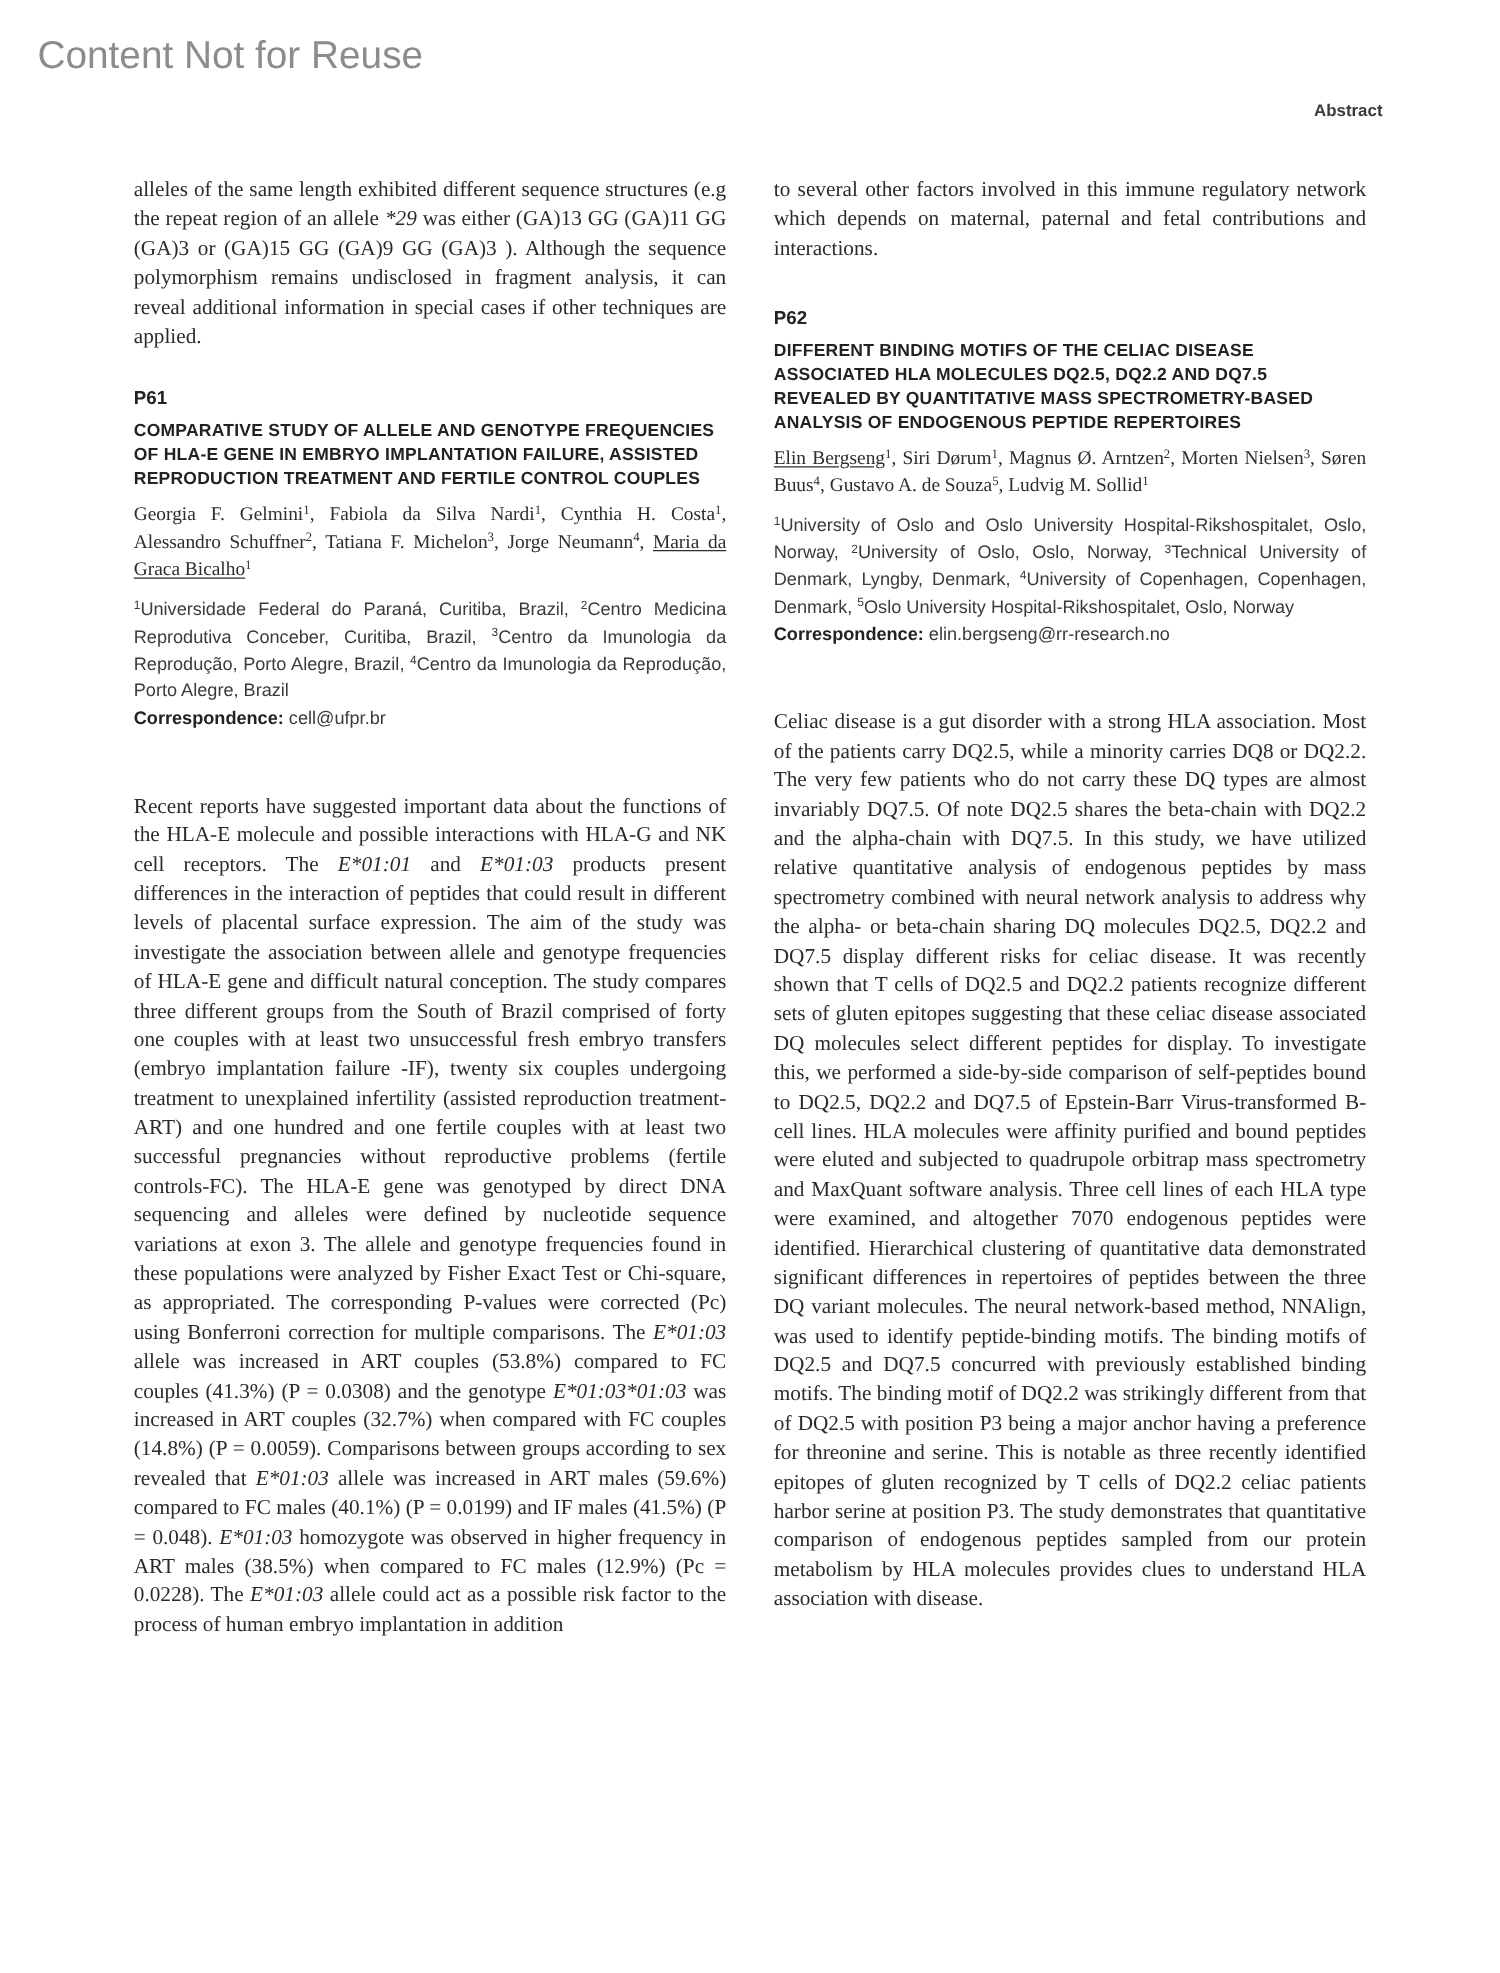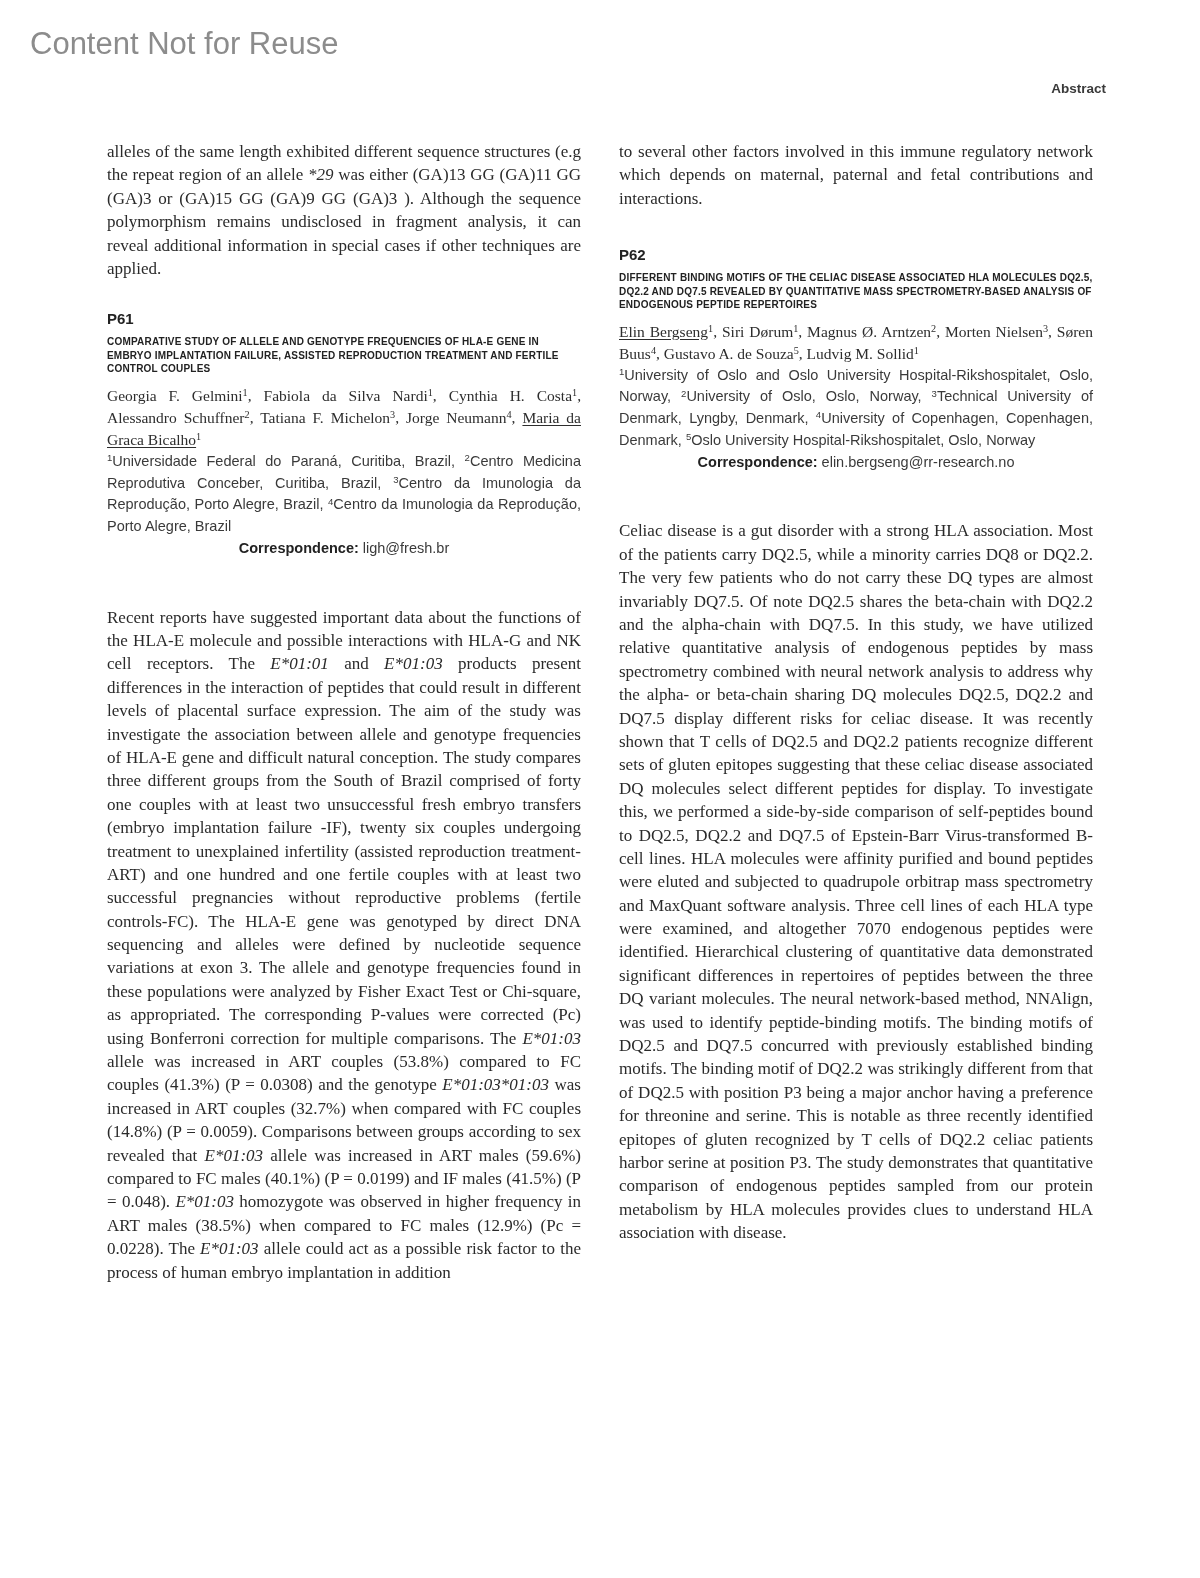--- a/index.html
+++ b/index.html
@@ -46,47 +46,47 @@
     font-family: "Liberation Sans", sans-serif;
     font-weight: bold;
     font-size: 15px;
     color: #222222;
   }
   .mt-left  { margin-top: 30px; }
   .mt-right { margin-top: 36px; }
   .abstract-title {
     font-family: "Liberation Sans", sans-serif;
     font-weight: bold;
-    font-size: 10px;
+    font-size: 14px;
     line-height: 1.35;
     margin-top: 8px;
     color: #222222;
     letter-spacing: 0.2px;
   }
   .authors {
     font-family: Liberation Serif, serif;
     font-size: 15.5px;
     line-height: 1.42;
     text-align: justify;
     margin-top: 9px;
     color: #2d2d2d;
   }
   .affiliations {
     font-family: "Liberation Sans", sans-serif;
     font-size: 14.5px;
     line-height: 1.5;
     text-align: justify;
+    margin-top: 11px;
     color: #3a3a3a;
   }
   .correspondence {
     font-family: "Liberation Sans", sans-serif;
     font-size: 14.5px;
     line-height: 1.5;
     color: #3a3a3a;
-    text-align: center;
   }
   .correspondence .label { font-weight: bold; color: #222222; margin-right: 4px; }
   .abstract-body { margin-top: 46px; }
 
   .rt-i   { font-style: italic; text-align: center; }
   .rt-b   { font-weight: bold; }
   .rt-u   { text-decoration: underline; text-underline-offset: 2px; }
   .rt-sup { font-size: 66%; position: relative; top: -0.5em; line-height: 0; }
 
   .footer {
@@ -123,21 +123,21 @@
   <div class="watermark">Content Not for Reuse</div>
   <div class="running-head">Abstract</div>
 
   <div class="col col-left">
     <p class="serif-para"><span>alleles of the same length exhibited different sequence structures (e.g the repeat region of an allele </span><span class="rt-i">*29</span><span> was either (GA)13 GG (GA)11 GG (GA)3 or (GA)15 GG (GA)9 GG (GA)3 ). Although the sequence polymorphism remains undisclosed in fragment analysis, it can reveal additional information in special cases if other techniques are applied.</span></p>
     <div class="abstract-id mt-left">P61</div>
     <h2 class="abstract-title">COMPARATIVE STUDY OF ALLELE AND GENOTYPE FREQUENCIES OF HLA-E GENE IN EMBRYO IMPLANTATION FAILURE, ASSISTED REPRODUCTION TREATMENT AND FERTILE CONTROL COUPLES</h2>
     <p class="authors"><span>Georgia F. Gelmini</span><span class="rt-sup">1</span><span>, Fabiola da Silva Nardi</span><span class="rt-sup">1</span><span>, Cynthia H. Costa</span><span class="rt-sup">1</span><span>, Alessandro Schuffner</span><span class="rt-sup">2</span><span>, Tatiana F. Michelon</span><span class="rt-sup">3</span><span>, Jorge Neumann</span><span class="rt-sup">4</span><span>, </span><span class="rt-u">Maria da Graca Bicalho</span><span class="rt-sup">1</span></p>
     <p class="affiliations"><span class="rt-sup">1</span><span>Universidade Federal do Paraná, Curitiba, Brazil, </span><span class="rt-sup">2</span><span>Centro Medicina Reprodutiva Conceber, Curitiba, Brazil, </span><span class="rt-sup">3</span><span>Centro da Imunologia da Reprodução, Porto Alegre, Brazil, </span><span class="rt-sup">4</span><span>Centro da Imunologia da Reprodução, Porto Alegre, Brazil</span></p>
     <p class="correspondence">
-      <span class="label">Correspondence:</span><span>ligh@fresh.br</span>
+      <span class="label">Correspondence:</span><span>cell@ufpr.br</span>
     </p>
     <p class="serif-para abstract-body"><span>Recent reports have suggested important data about the functions of the HLA-E molecule and possible interactions with HLA-G and NK cell receptors. The </span><span class="rt-i">E*01:01</span><span> and </span><span class="rt-i">E*01:03</span><span> products present differences in the interaction of peptides that could result in different levels of placental surface expression. The aim of the study was investigate the association between allele and genotype frequencies of HLA-E gene and difficult natural conception. The study compares three different groups from the South of Brazil comprised of forty one couples with at least two unsuccessful fresh embryo transfers (embryo implantation failure -IF), twenty six couples undergoing treatment to unexplained infertility (assisted reproduction treatment-ART) and one hundred and one fertile couples with at least two successful pregnancies without reproductive problems (fertile controls-FC). The HLA-E gene was genotyped by direct DNA sequencing and alleles were defined by nucleotide sequence variations at exon 3. The allele and genotype frequencies found in these populations were analyzed by Fisher Exact Test or Chi-square, as appropriated. The corresponding P-values were corrected (Pc) using Bonferroni correction for multiple comparisons. The </span><span class="rt-i">E*01:03</span><span> allele was increased in ART couples (53.8%) compared to FC couples (41.3%) (P = 0.0308) and the genotype </span><span class="rt-i">E*01:03*01:03</span><span> was increased in ART couples (32.7%) when compared with FC couples (14.8%) (P = 0.0059). Comparisons between groups according to sex revealed that </span><span class="rt-i">E*01:03</span><span> allele was increased in ART males (59.6%) compared to FC males (40.1%) (P = 0.0199) and IF males (41.5%) (P = 0.048). </span><span class="rt-i">E*01:03</span><span> homozygote was observed in higher frequency in ART males (38.5%) when compared to FC males (12.9%) (Pc = 0.0228). The </span><span class="rt-i">E*01:03</span><span> allele could act as a possible risk factor to the process of human embryo implantation in addition</span></p>
   </div>
 
   <div class="col col-right">
     <p class="serif-para"><span>to several other factors involved in this immune regulatory network which depends on maternal, paternal and fetal contributions and interactions.</span></p>
     <div class="abstract-id mt-right">P62</div>
     <h2 class="abstract-title">DIFFERENT BINDING MOTIFS OF THE CELIAC DISEASE ASSOCIATED HLA MOLECULES DQ2.5, DQ2.2 AND DQ7.5 REVEALED BY QUANTITATIVE MASS SPECTROMETRY-BASED ANALYSIS OF ENDOGENOUS PEPTIDE REPERTOIRES</h2>
     <p class="authors"><span class="rt-u">Elin Bergseng</span><span class="rt-sup">1</span><span>, Siri Dørum</span><span class="rt-sup">1</span><span>, Magnus Ø. Arntzen</span><span class="rt-sup">2</span><span>, Morten Nielsen</span><span class="rt-sup">3</span><span>, Søren Buus</span><span class="rt-sup">4</span><span>, Gustavo A. de Souza</span><span class="rt-sup">5</span><span>, Ludvig M. Sollid</span><span class="rt-sup">1</span></p>
     <p class="affiliations"><span class="rt-sup">1</span><span>University of Oslo and Oslo University Hospital-Rikshospitalet, Oslo, Norway, </span><span class="rt-sup">2</span><span>University of Oslo, Oslo, Norway, </span><span class="rt-sup">3</span><span>Technical University of Denmark, Lyngby, Denmark, </span><span class="rt-sup">4</span><span>University of Copenhagen, Copenhagen, Denmark, </span><span class="rt-sup">5</span><span>Oslo University Hospital-Rikshospitalet, Oslo, Norway</span></p>

